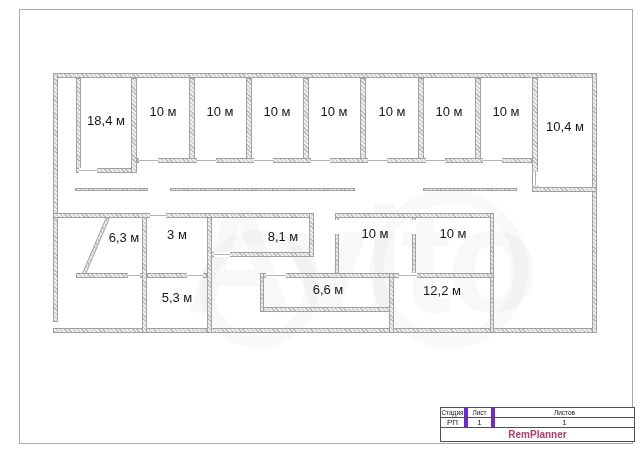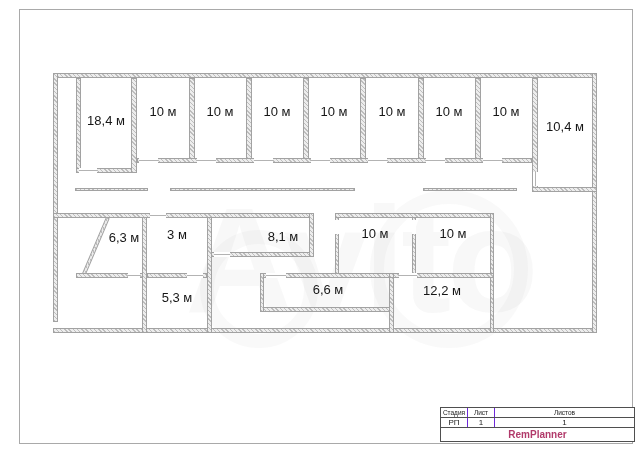--- a/index.html
+++ b/index.html
@@ -50,21 +50,21 @@
   .tb-title{
     width:111px;border-right:1px solid #4f4f4f;box-sizing:border-box;
     display:flex;align-items:center;justify-content:center;
     font-size:11px;color:#222;
   }
   .tb-right{flex:1;display:flex;flex-direction:column;}
   .tb-row{display:flex;border-bottom:1px solid #4f4f4f;}
   .tb-row.hdr{height:9px;}
   .tb-row.val{height:9px;}
   .tb-cell{
-    box-sizing:border-box;border-right:1px solid #6d28d9;
+    box-sizing:border-box;border-right:4px solid #6d28d9;
     display:flex;align-items:center;justify-content:center;
     color:#222;overflow:hidden;
   }
   .tb-cell:last-child{border-right:none;}
   .tb-c1{width:27px;}.tb-c2{width:27px;}.tb-c3{flex:1;}
   .hdr .tb-cell{font-size:6.5px;}
   .val .tb-cell{font-size:8px;}
   .tb-brand{
     flex:1;display:flex;align-items:center;justify-content:center;
     font-size:10px;font-weight:bold;color:#b13a6a;

